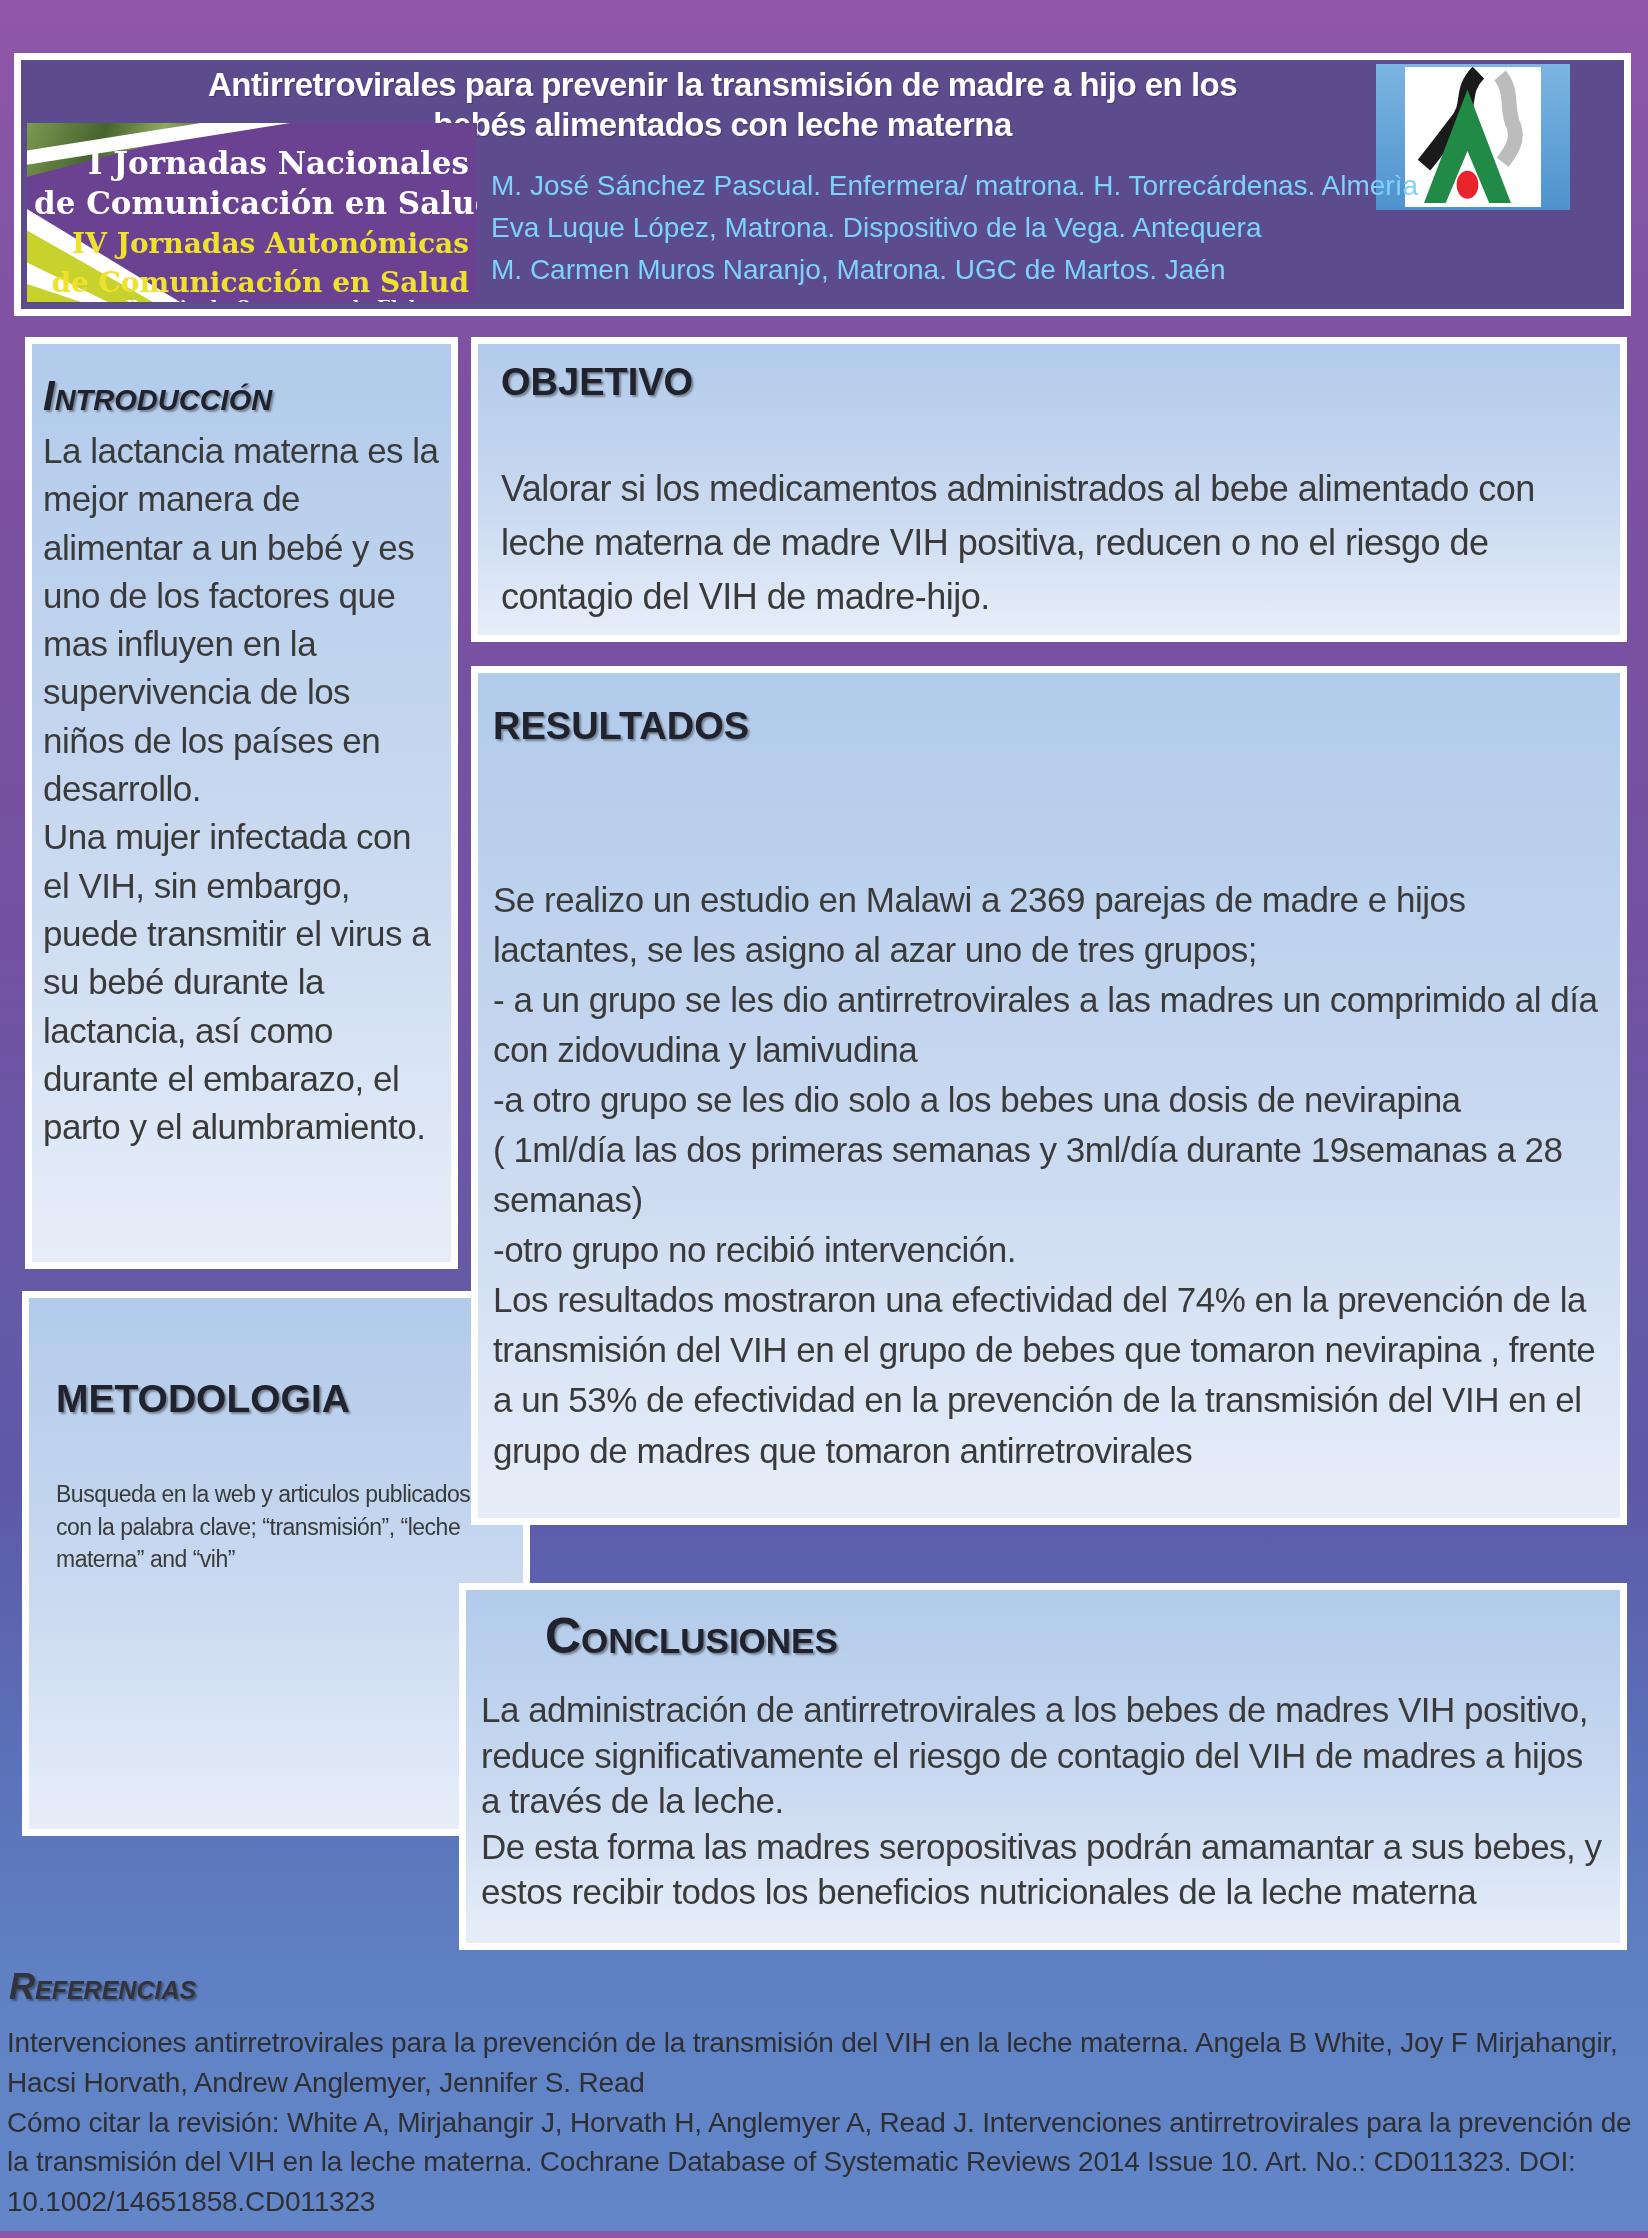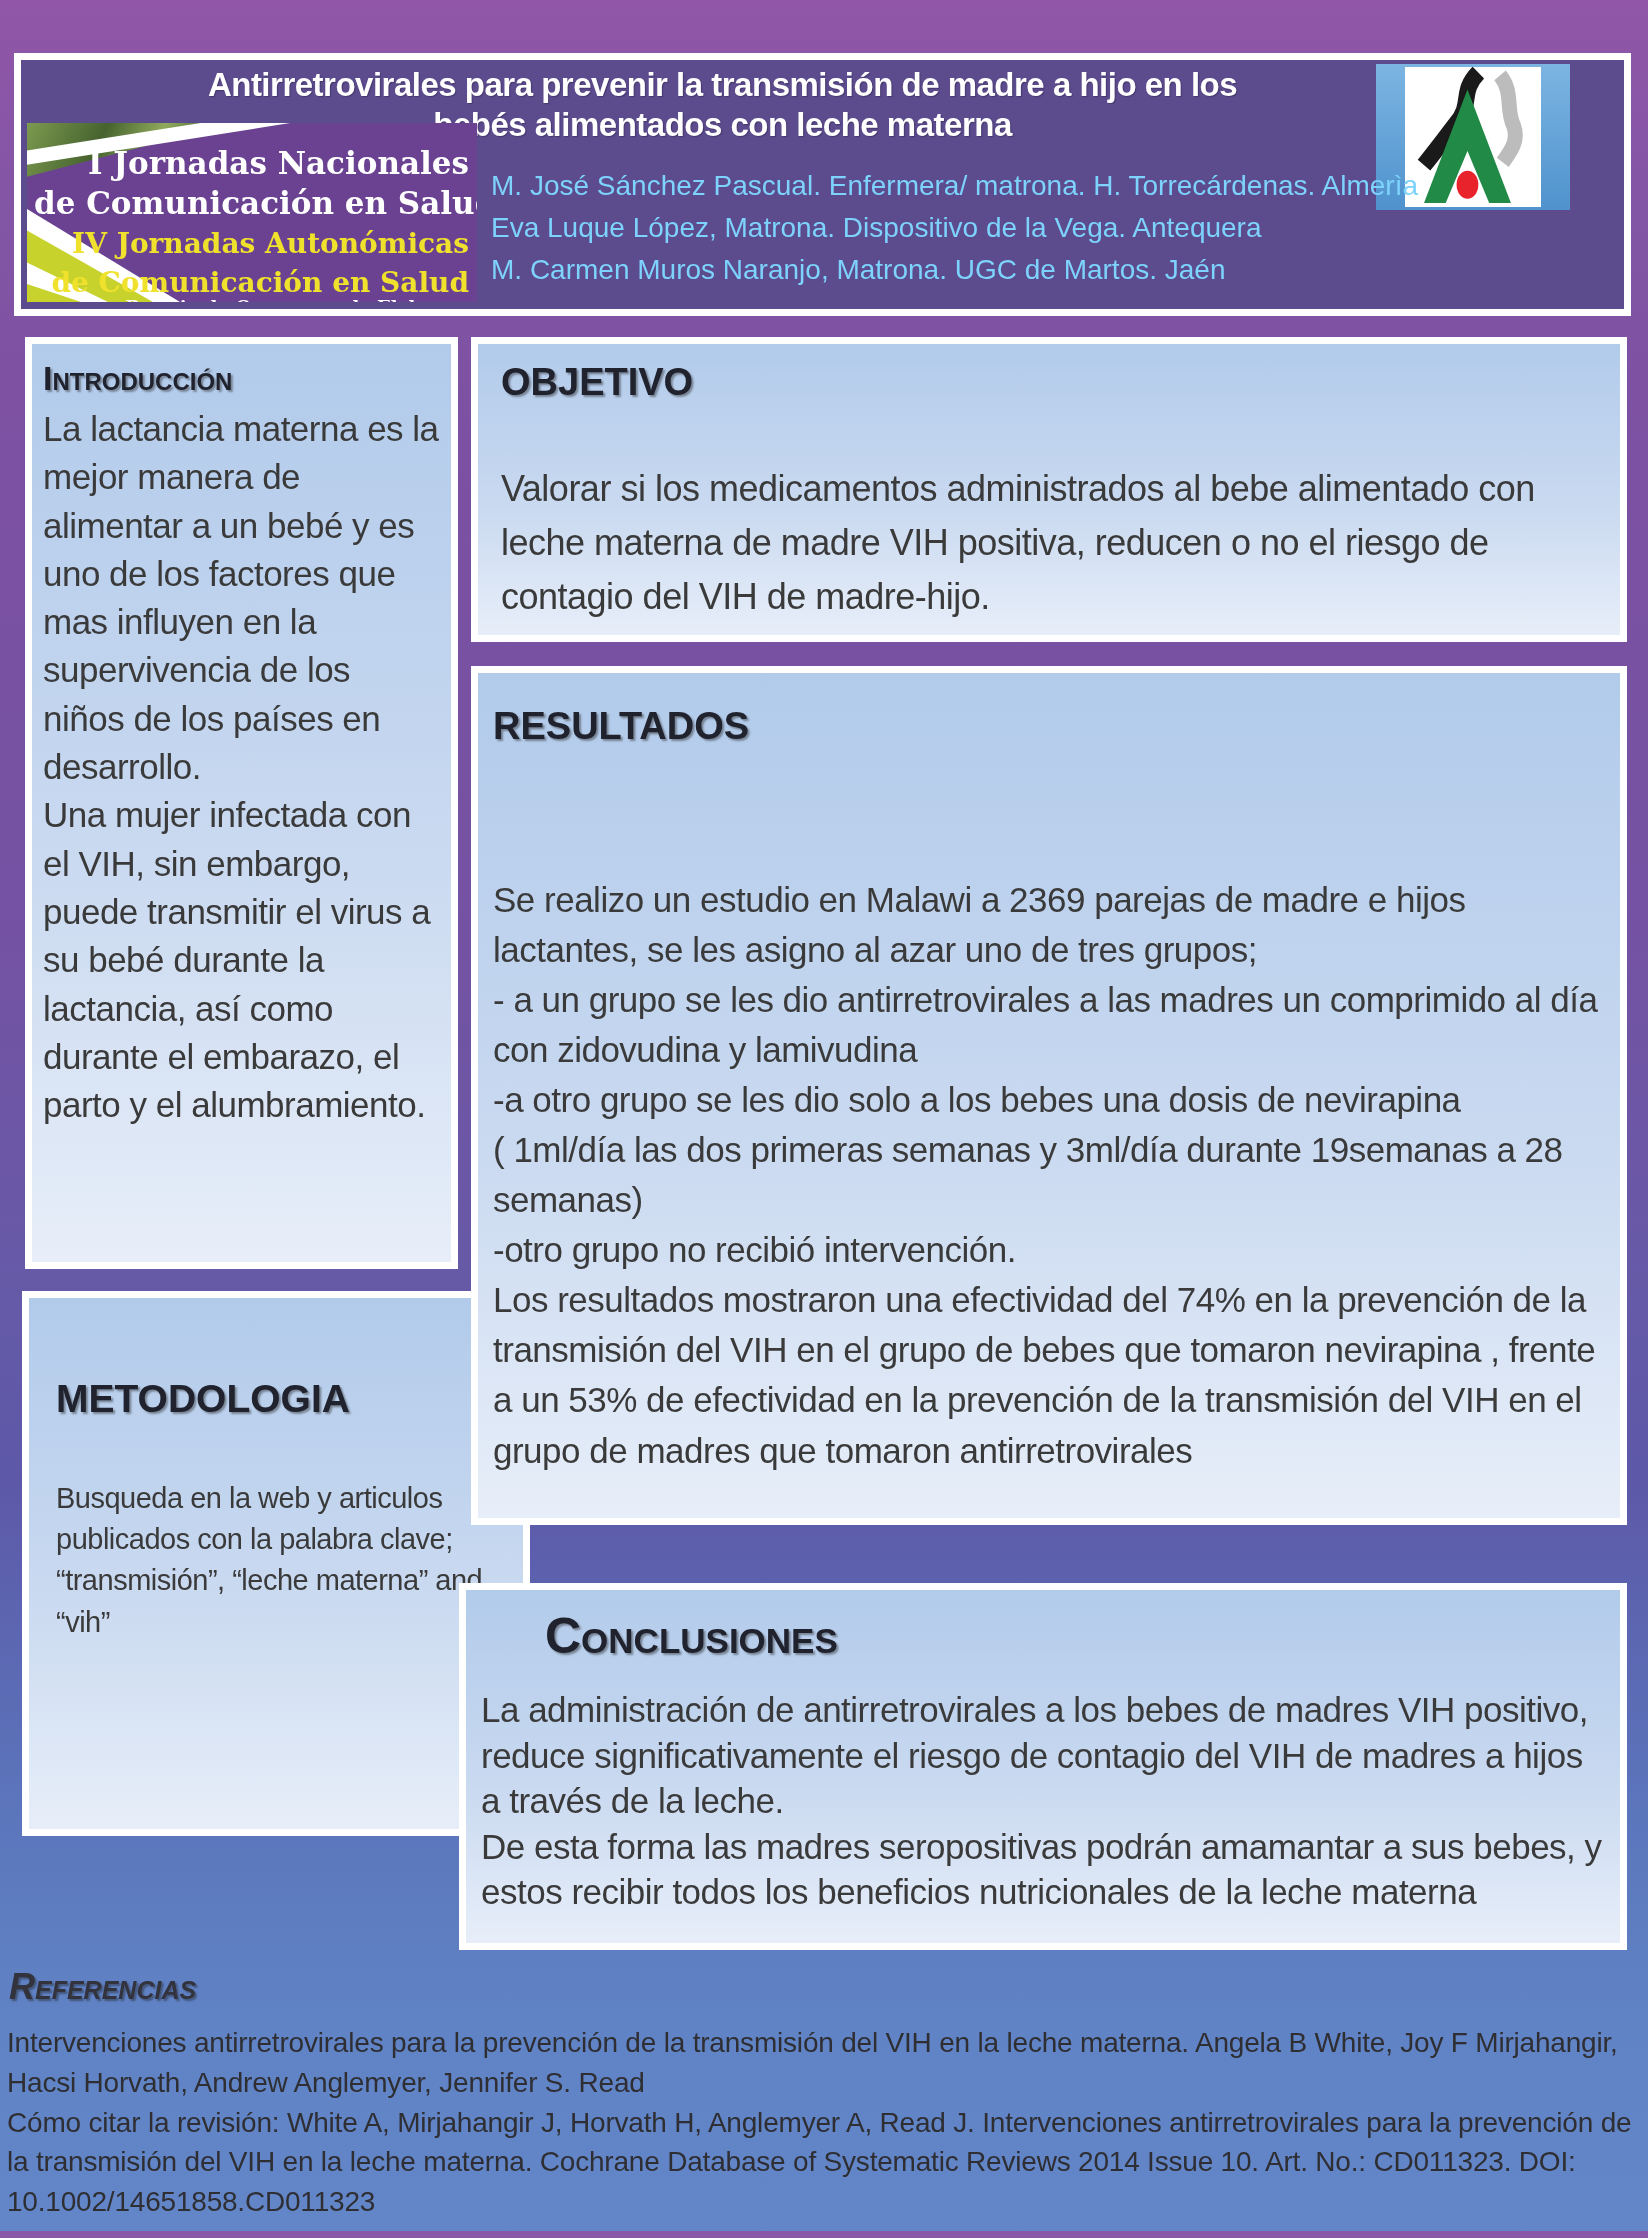--- a/index.html
+++ b/index.html
@@ -74,29 +74,29 @@
   .box-met{left:22px;top:1291px;width:508px;height:545px;padding:10px 27px;}
   .box-obj{left:471px;top:337px;width:1156px;height:305px;padding:12px 23px;}
   .box-res{left:471px;top:666px;width:1156px;height:859px;padding:12px 15px;}
   .box-conc{left:459px;top:1583px;width:1168px;height:367px;padding:10px 15px;}
 
   .sec-heading{
     font-weight:bold;color:#20222e;
     text-shadow:2px 2px 2px rgba(40,40,40,.45);
   }
   .smallcaps{font-variant:small-caps;}
-  .h-intro{font-size:34px;margin-top:7px;}
+  .h-intro{font-size:42px;margin-top:20px;font-style:italic;}
   .h-met{font-size:39px;margin-top:69px;}
   .h-obj{font-size:38px;margin-top:5px;}
   .h-res{font-size:38px;margin-top:20px;}
   .h-conc{font-size:50px;margin-left:64px;margin-top:7px;}
 
   .sec-body{color:#3a3a3a;white-space:pre-line;letter-spacing:-0.5px;}
   .b-intro{font-size:35px;line-height:1.38;margin-top:7px;}
-  .b-met{font-size:29px;line-height:1.42;margin-top:57px;}
+  .b-met{font-size:23px;line-height:1.42;margin-top:57px;}
   .b-obj{font-size:36px;line-height:1.5;margin-top:58px;}
   .b-res{font-size:35px;line-height:1.43;margin-top:127px;}
   .b-conc{font-size:35px;line-height:1.3;margin-top:22px;}
 
   
   .ref-heading{
     position:absolute;left:9px;top:1966px;
     font-size:36px;font-weight:bold;font-style:italic;
     color:#33333d;text-shadow:2px 2px 2px rgba(30,30,30,.45);
   }

